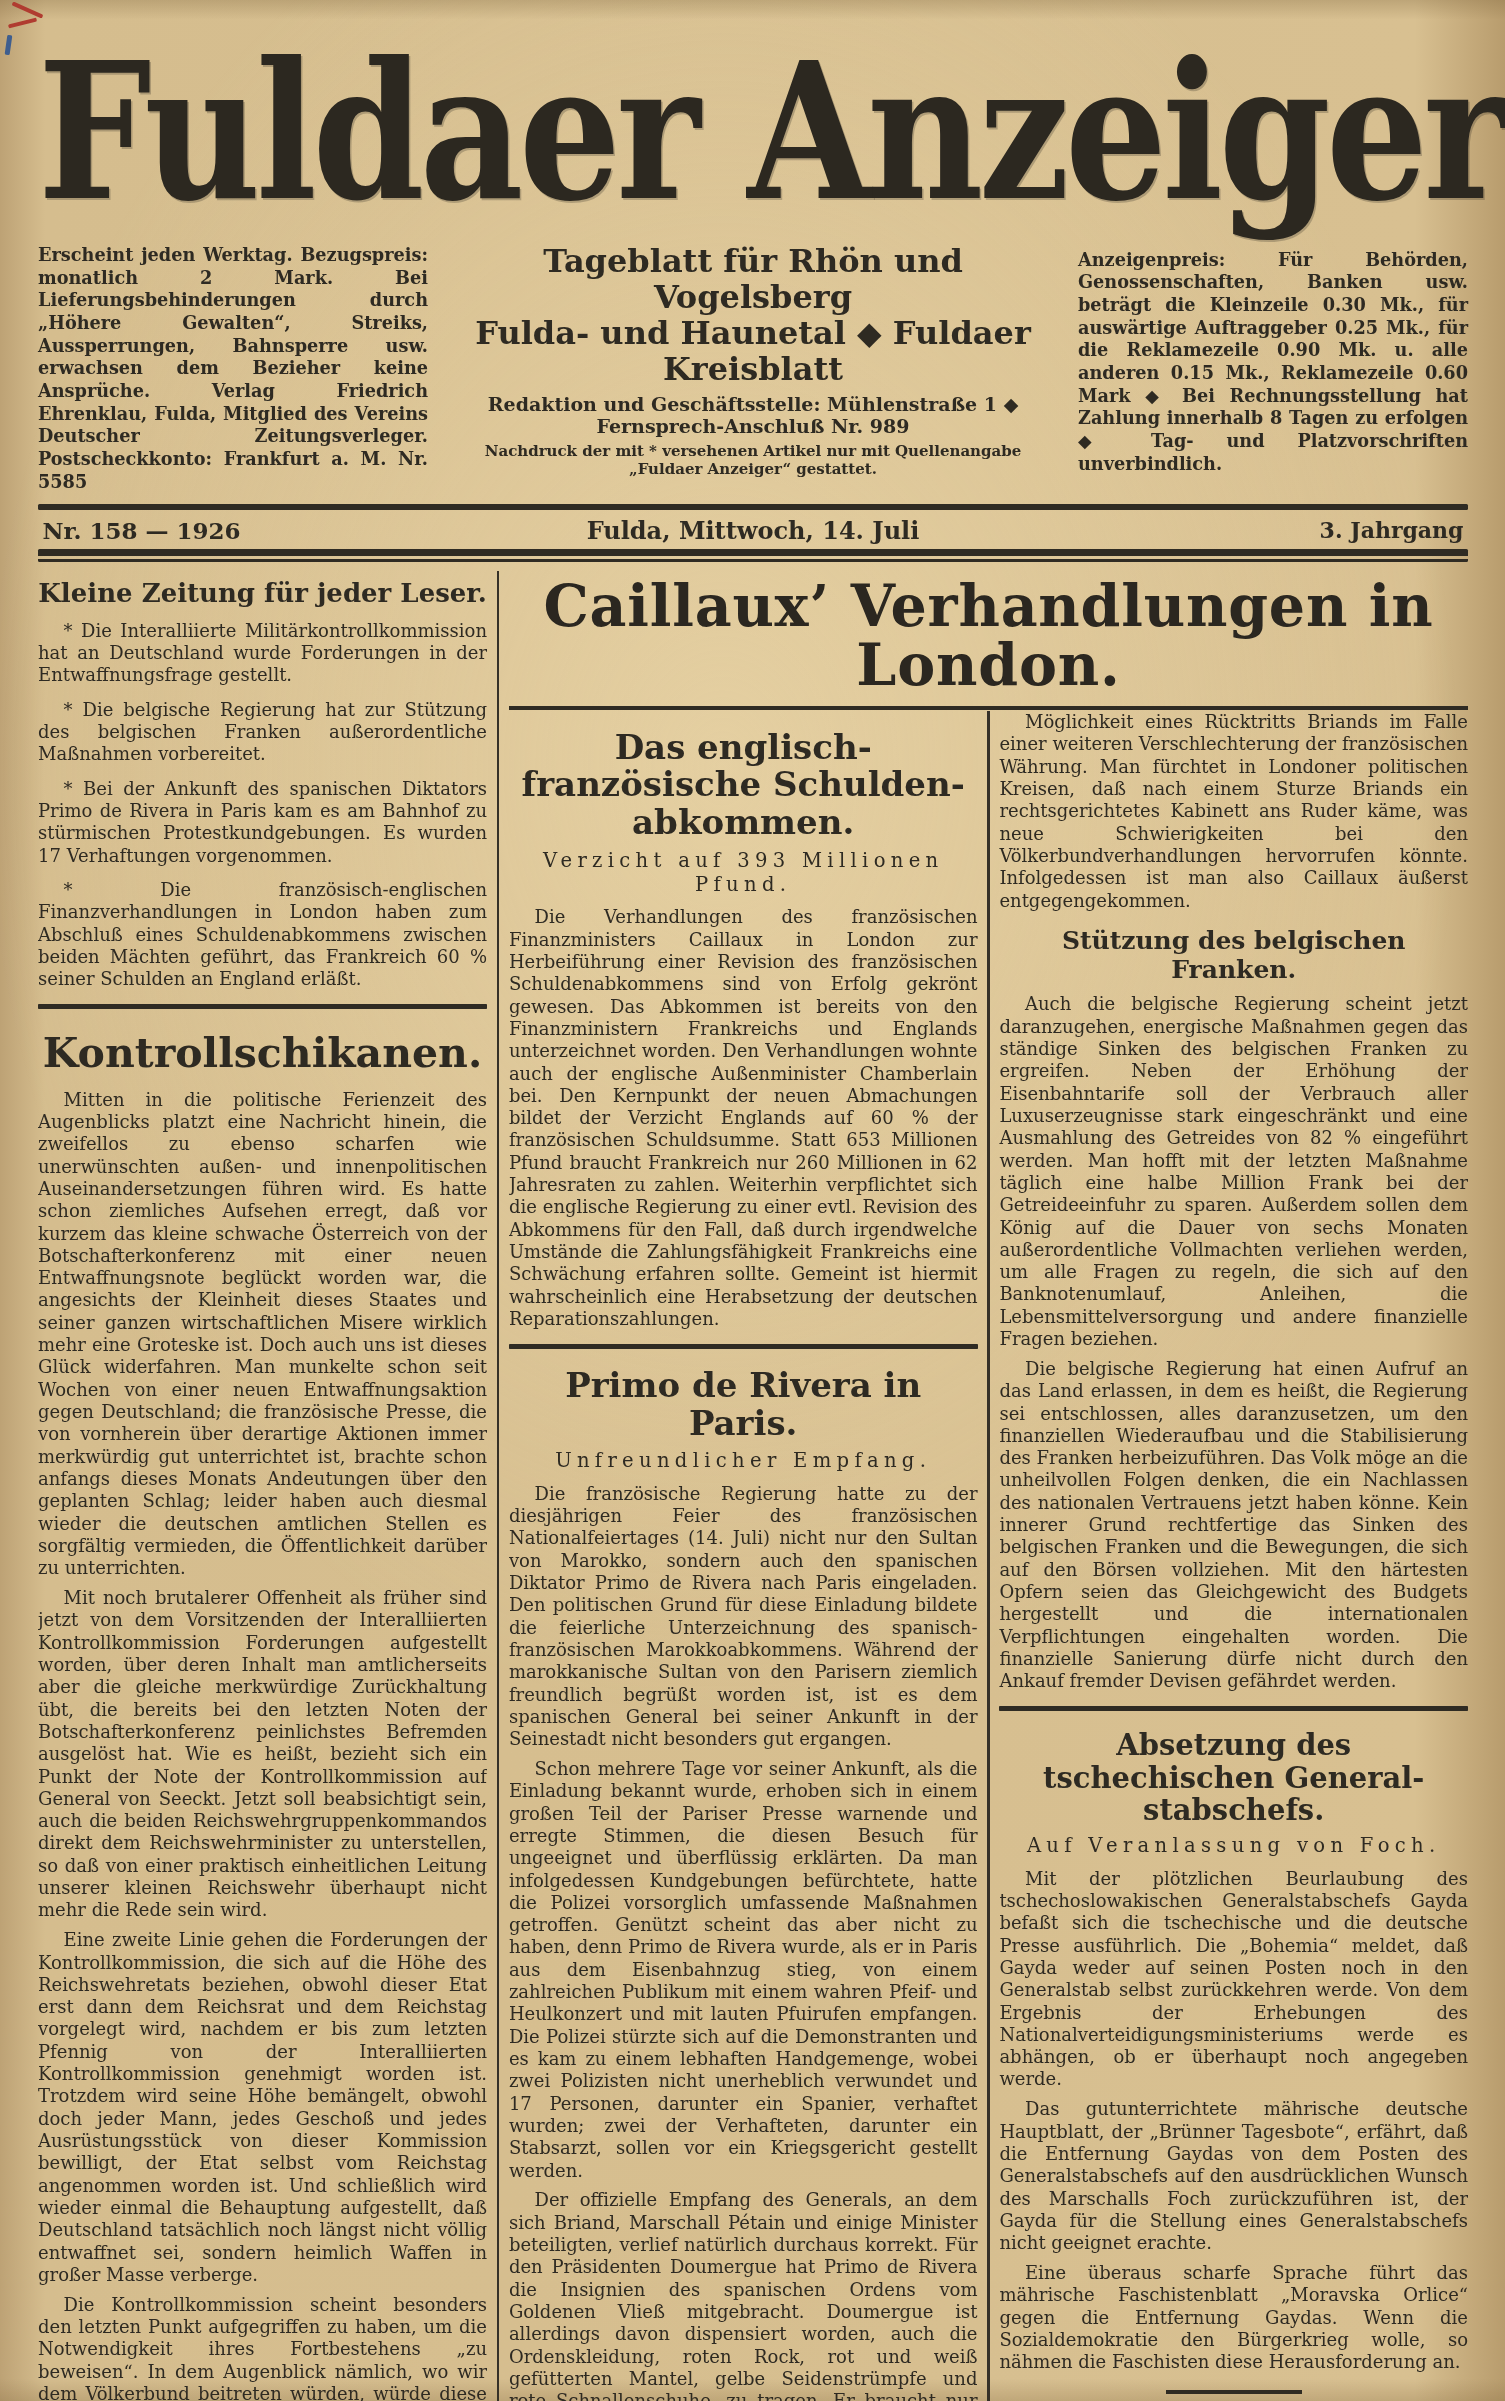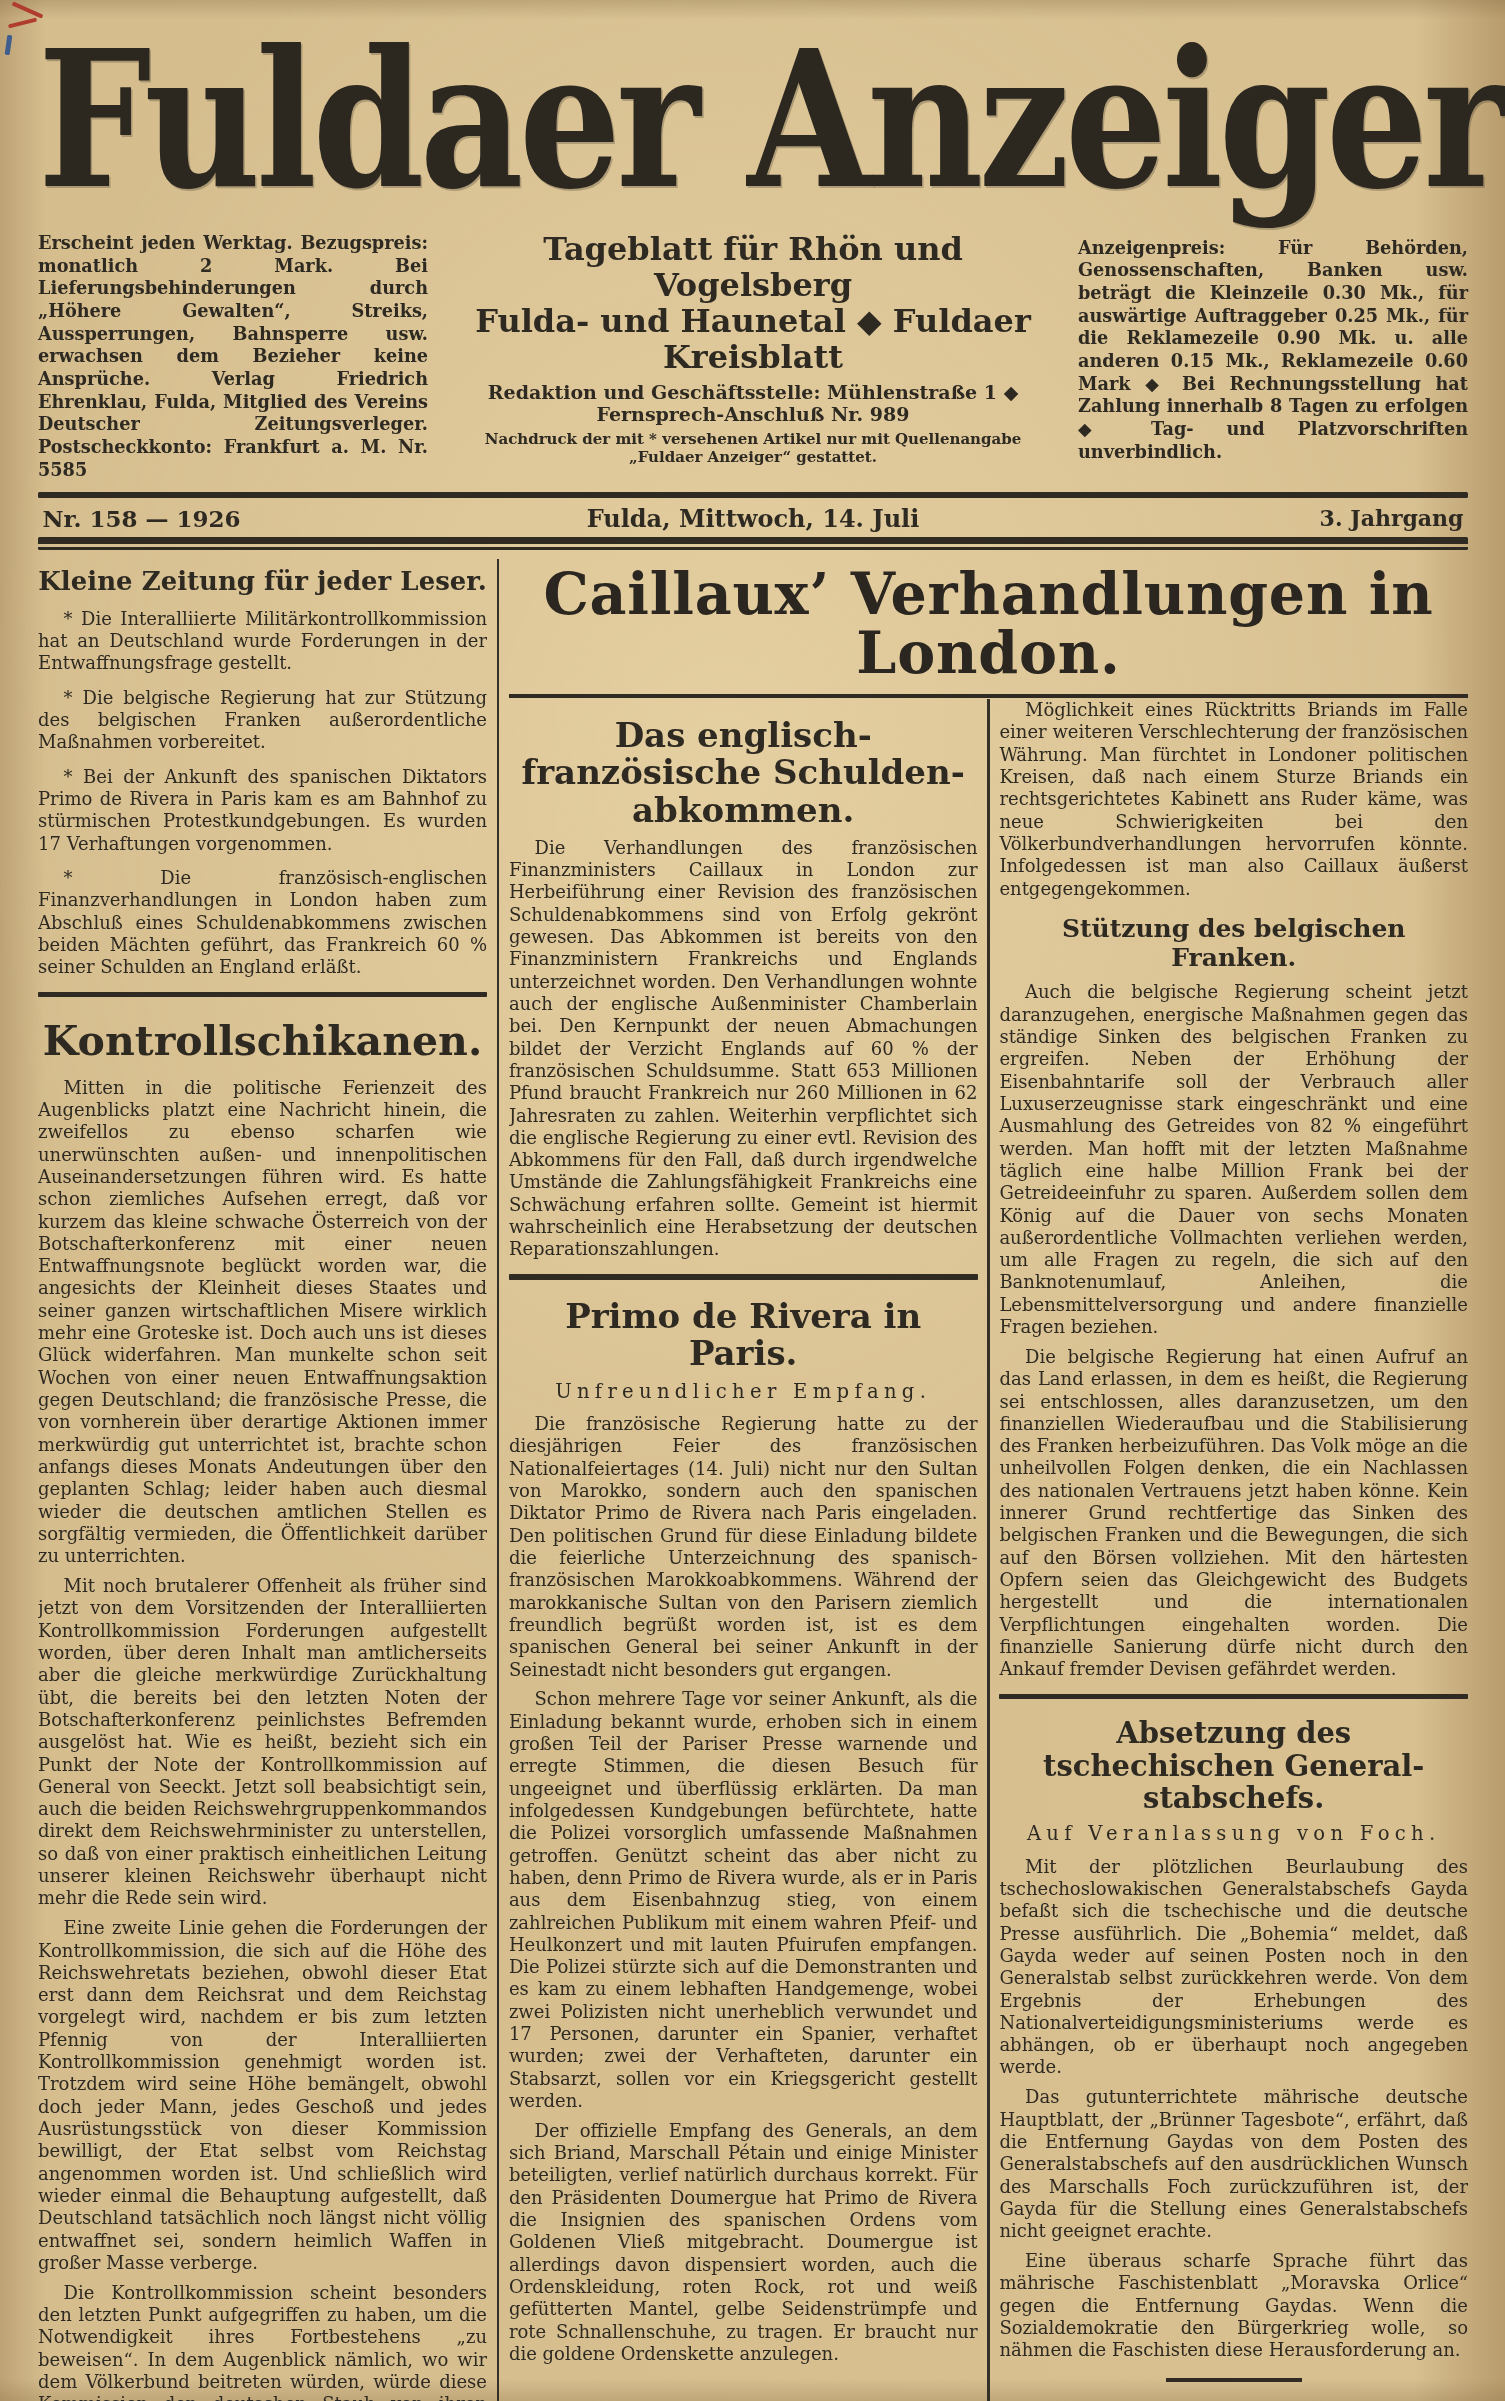--- a/index.html
+++ b/index.html
@@ -5,21 +5,21 @@
   html,body{margin:0;padding:0;}
   body{
     width:1506px;height:2401px;overflow:hidden;position:relative;
     font-family:"DejaVu Serif","Liberation Serif",serif;
     color:#2e2a22;
     background:
       radial-gradient(ellipse 1054px 1355px at 48% 32%, rgba(240,221,176,.55), rgba(0,0,0,0) 70%),
       linear-gradient(90deg,#bda275 0,#d5bd8e 3%,#d8c091 94%,#b89c6d 100%),
       #d4bb8b;
   }
-  .page{position:absolute;inset:0;padding:0 38px;box-sizing:border-box;
+  .page{position:absolute;inset:0;padding:12px 38px;box-sizing:border-box;
     background:
       linear-gradient(180deg, rgba(120,95,55,.28) 0, rgba(0,0,0,0) 19.6px),
       linear-gradient(0deg, rgba(120,95,55,.25) 0, rgba(0,0,0,0) 22.6px);
   }
   
   .penmark{position:absolute;left:6px;top:4.5px;width:45px;height:53px;pointer-events:none;}
   .penmark i{position:absolute;display:block;background:#b03c30;border-radius:1.5px;}
   .penmark i:nth-child(1){left:4.5px;top:3px;width:33px;height:3.8px;transform:rotate(24deg);}
   .penmark i:nth-child(2){left:1.5px;top:16.6px;width:29px;height:3.8px;transform:rotate(-14deg);}
   .penmark i:nth-child(3){left:0;top:30px;width:4.5px;height:19.6px;background:#3f5e8e;transform:rotate(8deg);}
@@ -125,20 +125,21 @@
         <div class="blk blk-para">Eine zweite Linie gehen die Forderungen der Kontrollkommission, die sich auf die Höhe des Reichswehretats beziehen, obwohl dieser Etat erst dann dem Reichsrat und dem Reichstag vorgelegt wird, nachdem er bis zum letzten Pfennig von der Interalliierten Kontrollkommission genehmigt worden ist. Trotzdem wird seine Höhe bemängelt, obwohl doch jeder Mann, jedes Geschoß und jedes Ausrüstungsstück von dieser Kommission bewilligt, der Etat selbst vom Reichstag angenommen worden ist. Und schließlich wird wieder einmal die Behauptung aufgestellt, daß Deutschland tatsächlich noch längst nicht völlig entwaffnet sei, sondern heimlich Waffen in großer Masse verberge.</div>
         <div class="blk blk-para">Die Kontrollkommission scheint besonders den letzten Punkt aufgegriffen zu haben, um die Notwendigkeit ihres Fortbestehens „zu beweisen“. In dem Augenblick nämlich, wo wir dem Völkerbund beitreten würden, würde diese Kommission den deutschen Staub von ihren Schuhen schütteln, weil dann der Völkerbund das Recht für sich in Anspruch nimmt, diese Kontrolle auszuüben. Fast kann man auf den Gedanken kommen, daß durch diese neuen Pariser Noten unser Eintritt überhaupt verhindert werden soll, weil ein Fortbestehen dieser interalliierten Militärkontrolle sich mit unserem Eintritt gar nicht vereinbaren läßt und uns zu einem Staat zweiten Ranges degradieren würde. Die Öffentlichkeit muß trotz der politischen Ferien den vollen Inhalt der Note erfahren, damit man völlig über die Ungeheuerlichkeit dieser neuen Forderung unterrichtet ist.</div>
       </section>
     <div class="vrule"></div>
     <section class="rightarea">
       <h2 class="mainhead">Caillaux’ Verhandlungen in London.</h2>
       <div class="rule-mid"></div>
       <div class="twocol">
         <section class="col col-mid">
             <div class="blk blk-head">Das englisch-französische Schulden-abkommen.</div>
+            <div class="blk blk-subhead">Verzicht auf 393 Millionen Pfund.</div>
             <div class="blk blk-para">Die Verhandlungen des französischen Finanzministers Caillaux in London zur Herbeiführung einer Revision des französischen Schuldenabkommens sind von Erfolg gekrönt gewesen. Das Abkommen ist bereits von den Finanzministern Frankreichs und Englands unterzeichnet worden. Den Verhandlungen wohnte auch der englische Außenminister Chamberlain bei. Den Kernpunkt der neuen Abmachungen bildet der Verzicht Englands auf 60 % der französischen Schuldsumme. Statt 653 Millionen Pfund braucht Frankreich nur 260 Millionen in 62 Jahresraten zu zahlen. Weiterhin verpflichtet sich die englische Regierung zu einer evtl. Revision des Abkommens für den Fall, daß durch irgendwelche Umstände die Zahlungsfähigkeit Frankreichs eine Schwächung erfahren sollte. Gemeint ist hiermit wahrscheinlich eine Herabsetzung der deutschen Reparationszahlungen.</div>
             <div class="blk blk-rule"></div>
             <div class="blk blk-head">Primo de Rivera in Paris.</div>
             <div class="blk blk-subhead">Unfreundlicher Empfang.</div>
             <div class="blk blk-para">Die französische Regierung hatte zu der diesjährigen Feier des französischen Nationalfeiertages (14. Juli) nicht nur den Sultan von Marokko, sondern auch den spanischen Diktator Primo de Rivera nach Paris eingeladen. Den politischen Grund für diese Einladung bildete die feierliche Unterzeichnung des spanisch-französischen Marokkoabkommens. Während der marokkanische Sultan von den Parisern ziemlich freundlich begrüßt worden ist, ist es dem spanischen General bei seiner Ankunft in der Seinestadt nicht besonders gut ergangen.</div>
             <div class="blk blk-para">Schon mehrere Tage vor seiner Ankunft, als die Einladung bekannt wurde, erhoben sich in einem großen Teil der Pariser Presse warnende und erregte Stimmen, die diesen Besuch für ungeeignet und überflüssig erklärten. Da man infolgedessen Kundgebungen befürchtete, hatte die Polizei vorsorglich umfassende Maßnahmen getroffen. Genützt scheint das aber nicht zu haben, denn Primo de Rivera wurde, als er in Paris aus dem Eisenbahnzug stieg, von einem zahlreichen Publikum mit einem wahren Pfeif- und Heulkonzert und mit lauten Pfuirufen empfangen. Die Polizei stürzte sich auf die Demonstranten und es kam zu einem lebhaften Handgemenge, wobei zwei Polizisten nicht unerheblich verwundet und 17 Personen, darunter ein Spanier, verhaftet wurden; zwei der Verhafteten, darunter ein Stabsarzt, sollen vor ein Kriegsgericht gestellt werden.</div>
             <div class="blk blk-para">Der offizielle Empfang des Generals, an dem sich Briand, Marschall Pétain und einige Minister beteiligten, verlief natürlich durchaus korrekt. Für den Präsidenten Doumergue hat Primo de Rivera die Insignien des spanischen Ordens vom Goldenen Vließ mitgebracht. Doumergue ist allerdings davon dispensiert worden, auch die Ordenskleidung, roten Rock, rot und weiß gefütterten Mantel, gelbe Seidenstrümpfe und rote Schnallenschuhe, zu tragen. Er braucht nur die goldene Ordenskette anzulegen.</div>
           </section>
         <div class="vrule"></div>
         <section class="col col-right">

